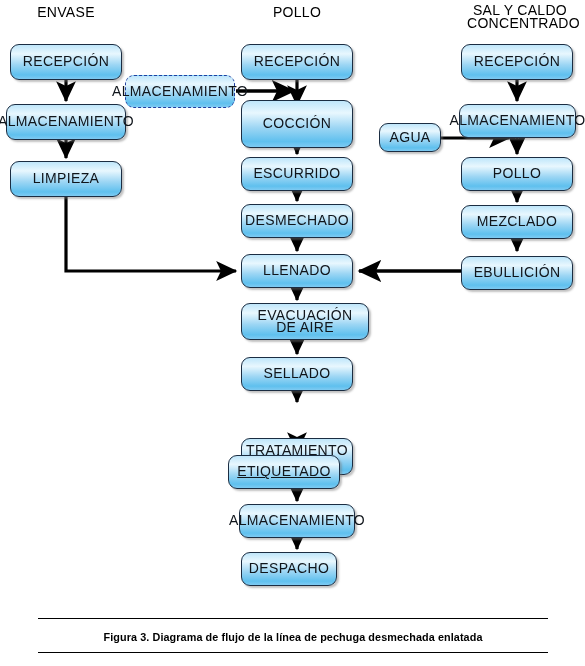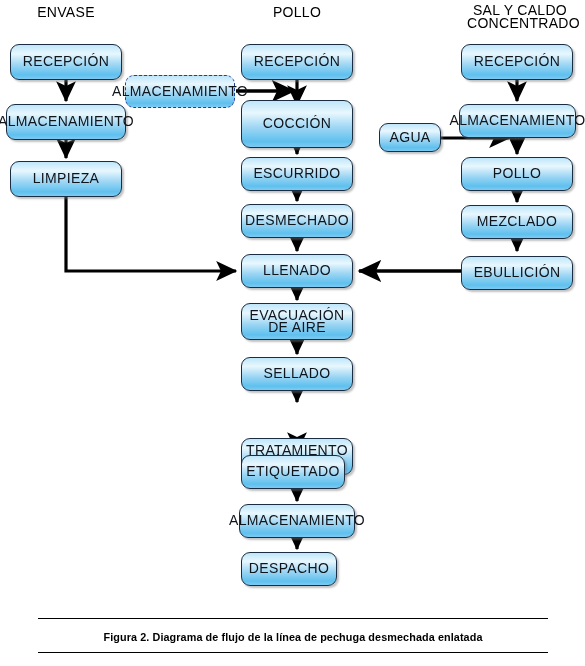--- a/index.html
+++ b/index.html
@@ -111,35 +111,35 @@
   <div class="node" style="left:6px; top:104px; width:120px; height:36px;">ALMACENAMIENTO</div>
   <div class="node" style="left:10px; top:161px; width:112px; height:36px;">LIMPIEZA</div>
 
   <div class="node dashed" style="left:125px; top:75px; width:110px; height:33px;">ALMACENAMIENTO</div>
 
   <div class="node" style="left:241px; top:44px; width:112px; height:36px;">RECEPCIÓN</div>
   <div class="node" style="left:241px; top:100px; width:112px; height:48px;text-align:right;">COCCIÓN</div>
   <div class="node" style="left:241px; top:157px; width:112px; height:34px;">ESCURRIDO</div>
   <div class="node" style="left:241px; top:204px; width:112px; height:34px;">DESMECHADO</div>
   <div class="node" style="left:241px; top:254px; width:112px; height:34px;">LLENADO</div>
-  <div class="node" style="left:241px; top:303px; width:112px; height:37px;">EVACUACIÓN
+  <div class="node" style="left:241px; top:303px; width:128px; height:37px;">EVACUACIÓN
 DE AIRE</div>
   <div class="node" style="left:241px; top:357px; width:112px; height:34px;">SELLADO</div>
   <div class="node" style="left:241px; top:405px; width:112px; height:37px;margin-top:33px;">TRATAMIENTO
 TÉRMICO</div>
-  <div class="node" style="left:241px; top:455px; width:104px; height:34px;">ETIQUETADO</div>
+  <div class="node" style="left:228px; top:455px; width:112px; height:34px;text-decoration:underline;">ETIQUETADO</div>
   <div class="node" style="left:239px; top:504px; width:116px; height:34px;">ALMACENAMIENTO</div>
   <div class="node" style="left:241px; top:552px; width:96px; height:34px;">DESPACHO</div>
 
   <div class="node" style="left:461px; top:44px; width:112px; height:36px;">RECEPCIÓN</div>
   <div class="node" style="left:459px; top:104px; width:117px; height:34px;">ALMACENAMIENTO</div>
   <div class="node" style="left:379px; top:123px; width:62px; height:29px;">AGUA</div>
   <div class="node" style="left:461px; top:157px; width:112px; height:34px;">POLLO</div>
   <div class="node" style="left:461px; top:205px; width:112px; height:34px;">MEZCLADO</div>
   <div class="node" style="left:461px; top:256px; width:112px; height:34px;">EBULLICIÓN</div>
 
   <div style="position:absolute; left:38px; top:618px; width:510px; border-top:1.6px solid #000;"></div>
   <div style="position:absolute; left:38px; top:622px; width:510px; height:30px;
               display:flex; align-items:center; justify-content:center;
-              font-size:10.8px; font-weight:bold; letter-spacing:0.1px; color:#000;">Figura 2. Diagrama de flujo de la línea de pechuga desmechada enlatada</div>
+              font-size:10.8px; font-weight:bold; letter-spacing:0.1px; color:#000;">Figura 3. Diagrama de flujo de la línea de pechuga desmechada enlatada</div>
   <div style="position:absolute; left:38px; top:652px; width:510px; border-top:1.6px solid #000;"></div>
 
 </div>
 
 </body></html>

